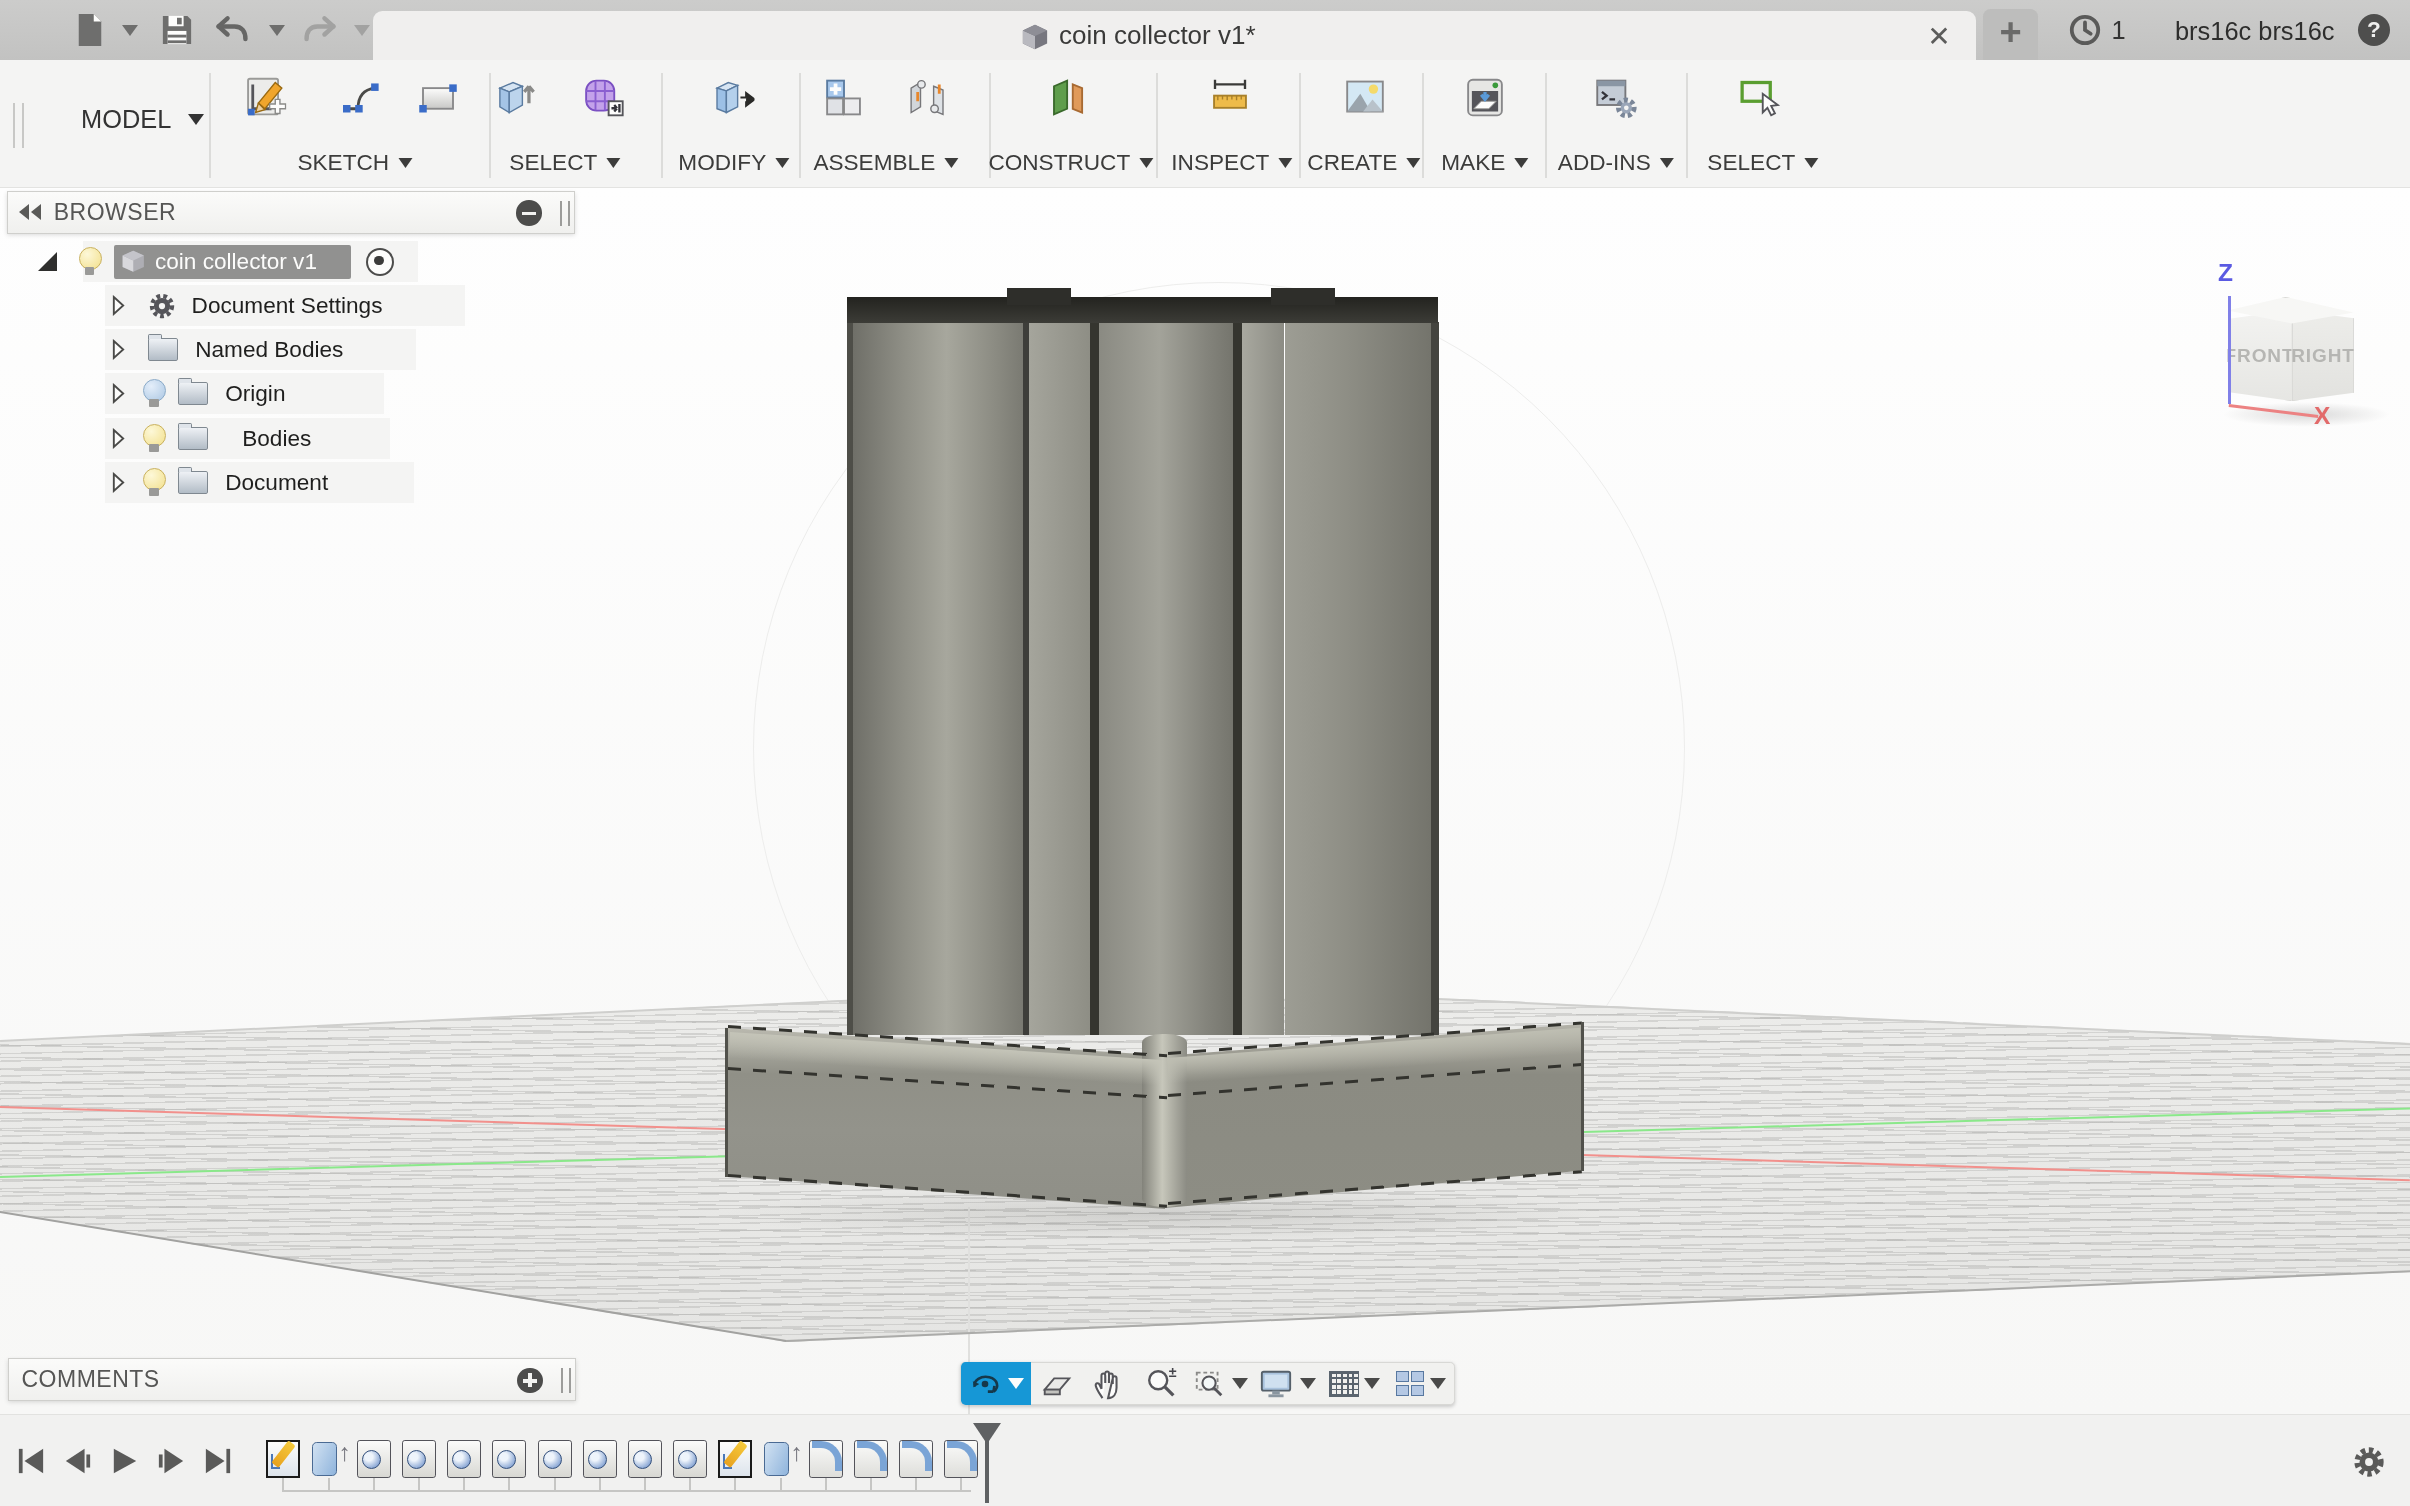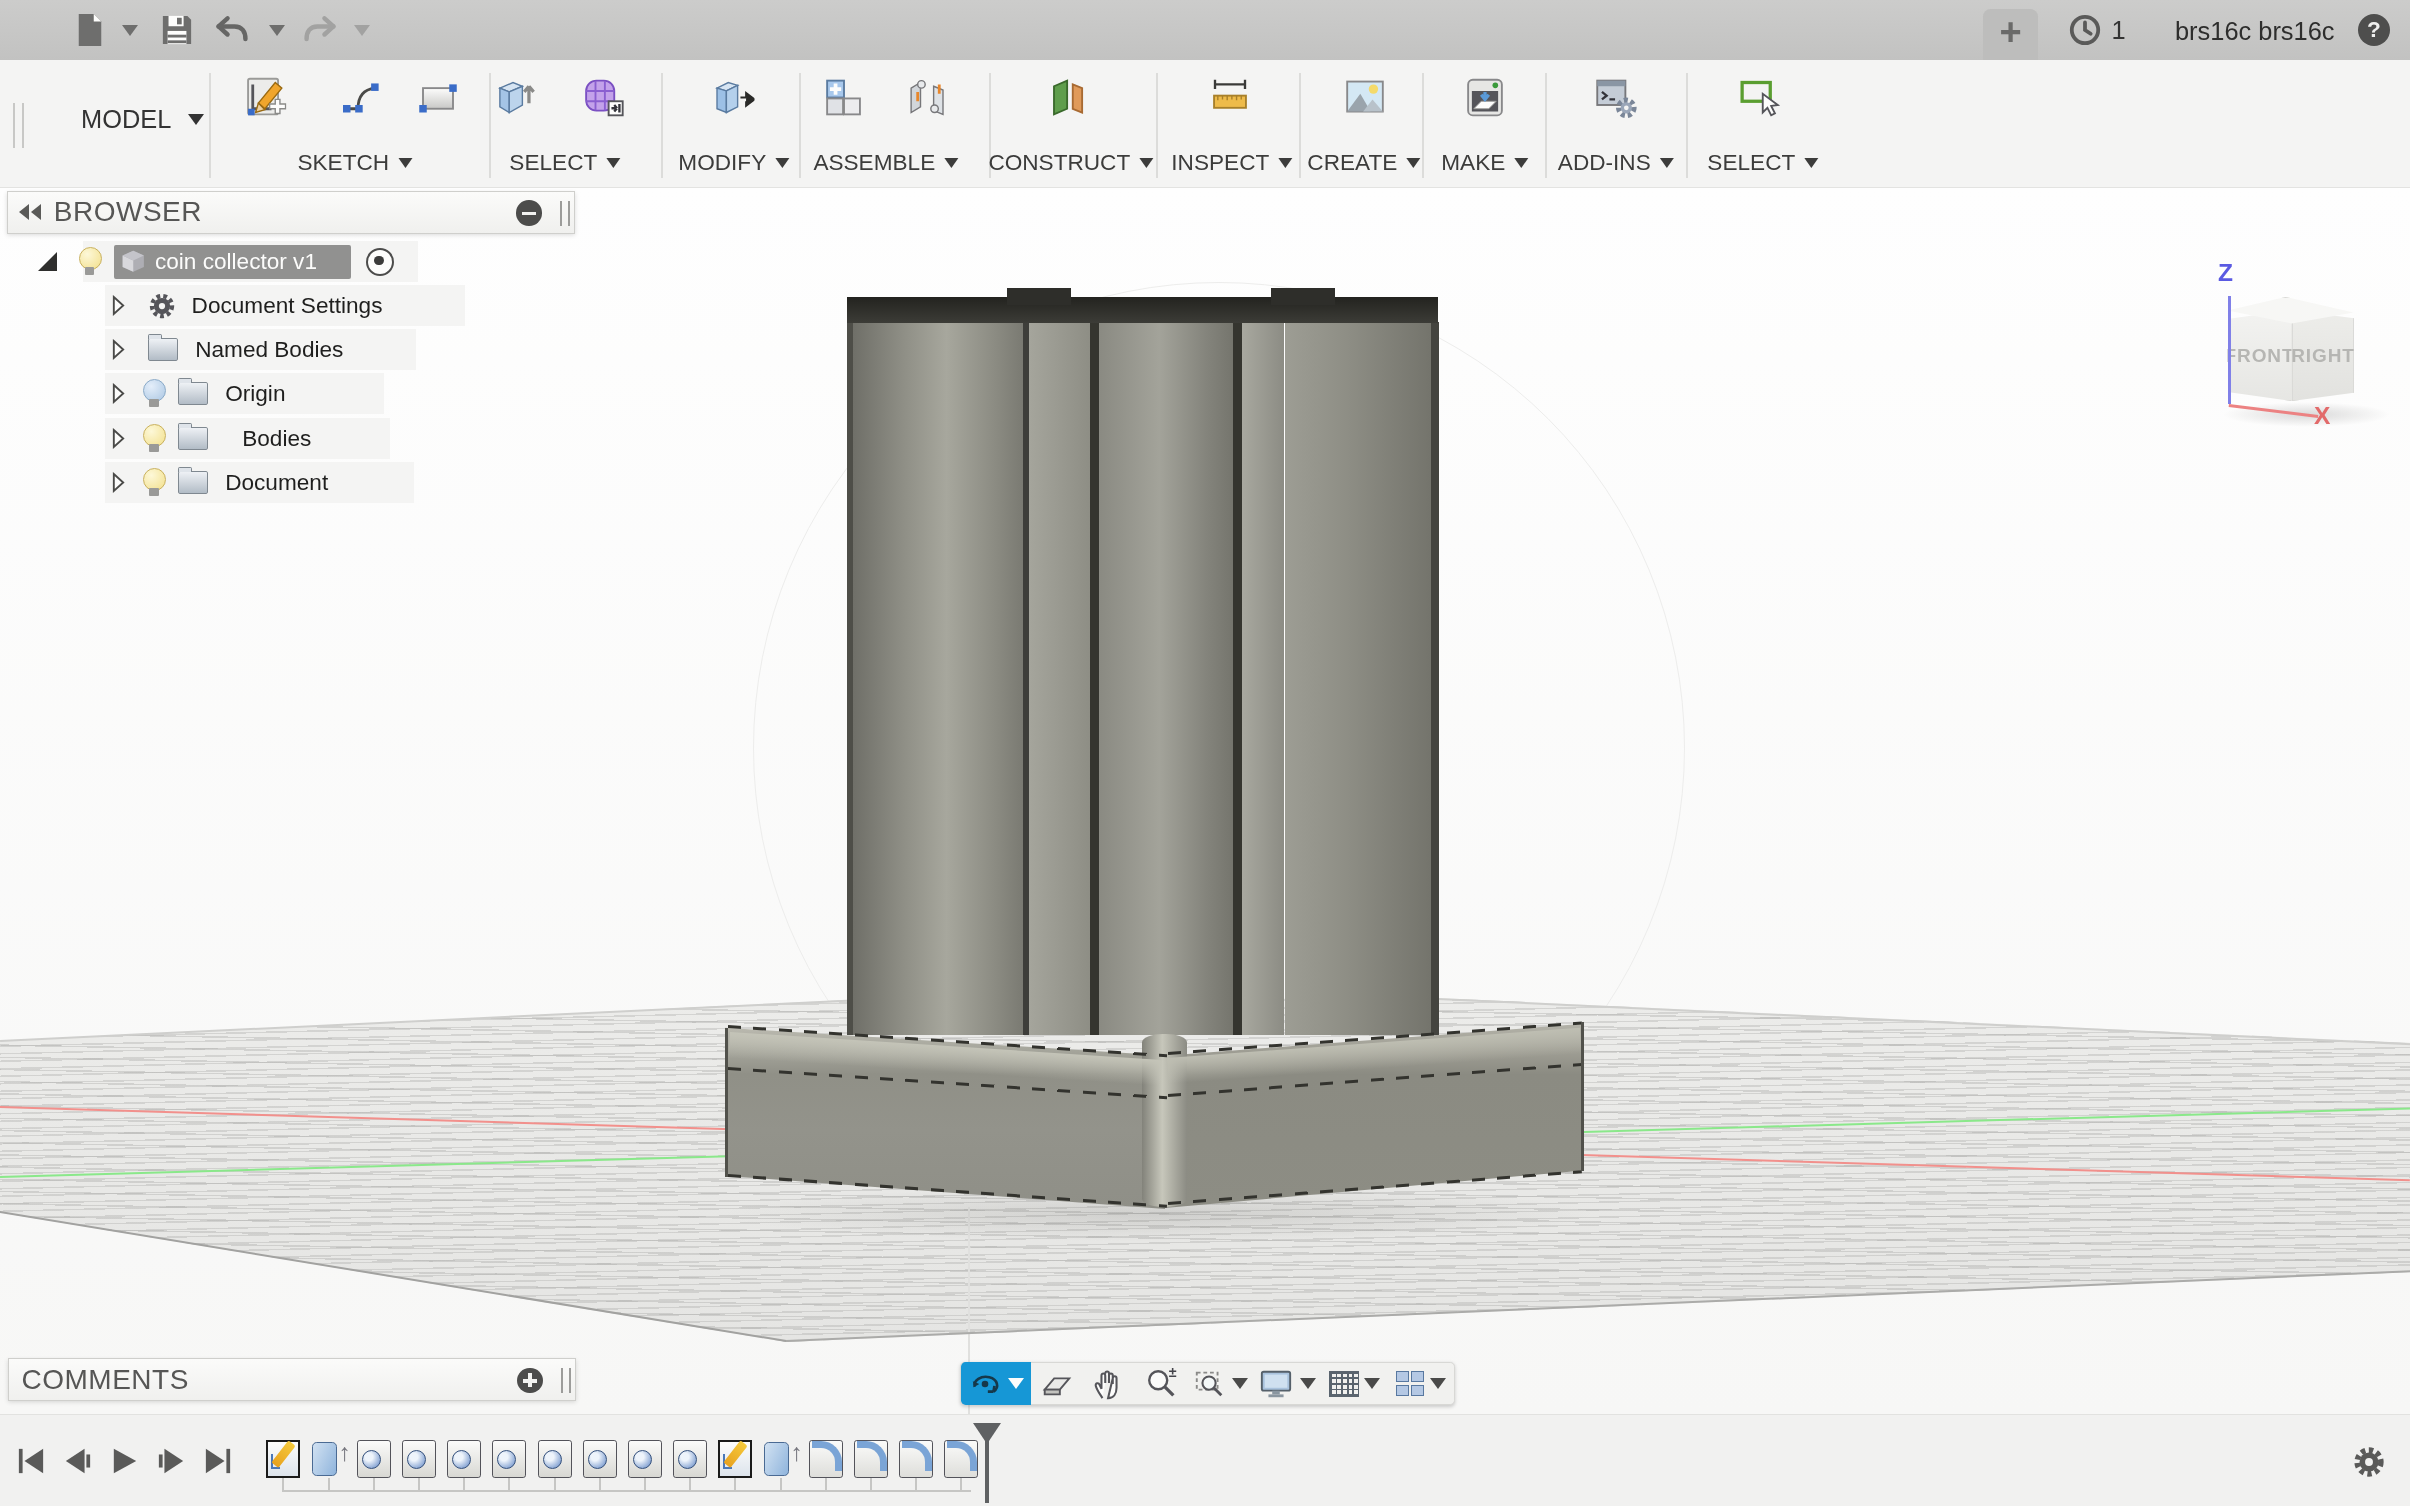--- a/index.html
+++ b/index.html
@@ -82,21 +82,21 @@
   #vc-shadow { position:absolute; left:19px; top:318px; width:169px; height:24.5px;
     background:radial-gradient(ellipse, rgba(0,0,0,.14), transparent 70%); }
   #vc-z-line { position:absolute; left:24.5px; top:212px; width:3.8px; height:108px; background:#8080e8; }
   #vc-z { position:absolute; left:15px; top:175px; color:#5a5ae2; font-size:24.5px; font-weight:bold; }
   #vc-x-line { position:absolute; left:26px; top:320px; width:90px; height:2.8px; background:#ec8282; transform:rotate(7deg); transform-origin:0 0; }
   #vc-x { position:absolute; left:111px; top:318px; color:#e26a6a; font-size:24.5px; font-weight:bold; }
 
   
   .panel-hdr { position:absolute; width:568px; height:43px; background:linear-gradient(#fbfbfa,#f0f0ee);
     border:0.9px solid #cfcfcc; box-shadow:0 1.9px 4.7px rgba(0,0,0,.14); display:flex; align-items:center; z-index:20; }
-  .panel-hdr .hdr-txt { font-size:28px; color:#565655; letter-spacing:0.5px; margin-left:13px;text-align:center; }
+  .panel-hdr .hdr-txt { font-size:23px; color:#565655; letter-spacing:0.5px; margin-left:13px;text-align:center; }
   .circle-btn { position:absolute; width:25.4px; height:25.4px; border-radius:50%; background:#4c4c4b; }
   .circle-btn i { position:absolute; left:5.6px; top:11.3px; width:14px; height:3.8px; background:#f2f2f0; }
   .circle-btn.plus b { position:absolute; left:10.8px; top:5.6px; width:3.8px; height:14px; background:#f2f2f0; }
   .hdr-grip { position:absolute; right:3.8px; top:9.4px; width:9.4px; height:24.5px;
     border-left:2.8px solid #9c9c9a; border-right:2.8px solid #9c9c9a; }
   .dbl-arrow { width:0; height:0; border-top:8.5px solid transparent; border-bottom:8.5px solid transparent; border-right:10.4px solid #5a5a58; display:inline-block; }
 
   
   #browser-panel { position:absolute; left:6.6px; top:2.8px; z-index:20; }
   .trow { position:absolute; height:41px; background:rgba(243,243,242,.95); display:flex; align-items:center; z-index:20; }
@@ -194,20 +194,31 @@
   <div class="tb-icon" style="left:303px">
     <svg width="36" height="32" viewBox="0 0 38 34">
         <path d="M24 4 L34 13 L24 22" fill="none" stroke="#a2a2a1" stroke-width="5" stroke-linecap="round" stroke-linejoin="round"></path>
         <path d="M34 13 h-18 c-8 0 -12 6 -12 14" fill="none" stroke="#a2a2a1" stroke-width="5" stroke-linecap="round"></path>
       </svg>
   </div>
   <div class="tb-icon" style="left:345px">
       <span class="caret-dn caret-dim"></span>
     </div>
 
+  <div id="tab">
+    <span id="tab-cube">
+      <svg width="28" height="28" viewBox="0 0 30 30">
+          <polygon points="15,2 28,8 28,22 15,28 2,22 2,8" fill="#77777f"></polygon>
+          <polygon points="2,8 15,14 15,28 2,22" fill="#b9b9bf"></polygon>
+          <polygon points="15,2 28,8 15,14 2,8" fill="#8e8e96"></polygon>
+        </svg>
+    </span>
+    <span id="tab-title">coin collector v1*</span>
+    <span id="tab-close">✕</span>
+  </div>
   <div id="newtab">+</div>
 
   <div id="jobs">
     <svg width="34" height="34" viewBox="0 0 36 36">
         <circle cx="18" cy="18" r="14" fill="none" stroke="#5a5a59" stroke-width="4"></circle>
         <path d="M18 10 v8 l6 4" fill="none" stroke="#5a5a59" stroke-width="4" stroke-linecap="round"></path>
       </svg>
     <span id="jobs-count">1</span>
   </div>
   <span id="username">brs16c brs16c</span>

